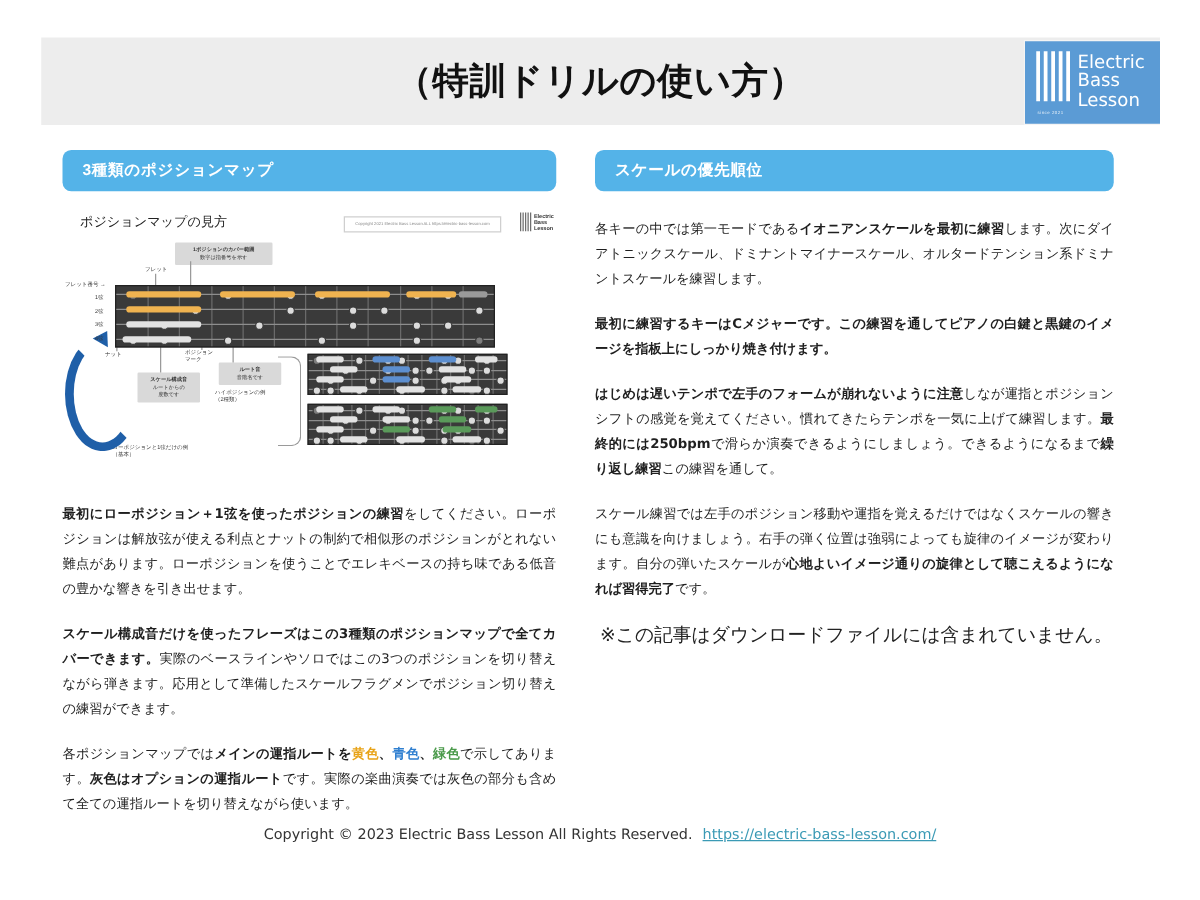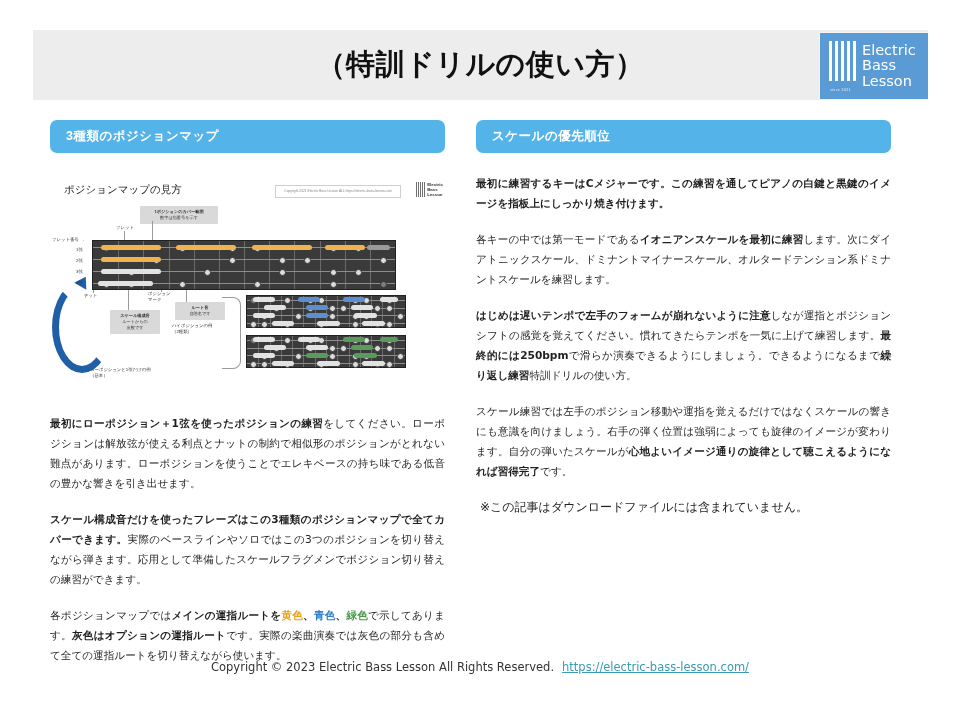--- a/index.html
+++ b/index.html
@@ -133,21 +133,21 @@
   p.body b { font-weight: bold; }
   .c-yellow { color: #e8a317; font-weight: bold; }
   .c-blue   { color: #2f7fd0; font-weight: bold; }
   .c-green  { color: #4a9a4a; font-weight: bold; }
 
   
   .diagram {
     position: relative;
     width: 395px;
     height: 232px;
-    margin-top: 24px;
+    margin-top: 12px;
     margin-bottom: 4px;
     background: #ffffff;
   }
   .dg-title {
     position: absolute;
     left: 14px; top: 6px;
     font-size: 10.5px;
     color: #222;
     font-family: "DejaVu Sans", sans-serif;
   }
@@ -267,21 +267,21 @@
     position: absolute;
     left: 172px; top: 120px;
     width: 18px; height: 70px;
     border: 0.8px solid #9a9a9a;
     border-left: none;
     border-radius: 0 8px 8px 0;
   }
 
   
   .note-1 {
-    font-size: 12px;
+    font-size: 15px;
     color: #222;
     margin-top: 18px;
     font-family: "DejaVu Sans", sans-serif;
     padding-left: 4px;
   }
   .note-2 {
     font-size: 17px;
     color: #222;
     margin-top: 18px;
     line-height: 25px;
@@ -570,23 +570,23 @@
       <p class="body"><b>スケール構成音だけを使ったフレーズはこの3種類のポジションマップで全てカバーできます。</b><span>実際のベースラインやソロではこの3つのポジションを切り替えながら弾きます。応用として準備したスケールフラグメンでポジション切り替えの練習ができます。</span></p>
       <p class="body"><span>各ポジションマップでは</span><b>メインの運指ルートを</b><span class="c-yellow">黄色</span><b>、</b><span class="c-blue">青色</span><b>、</b><span class="c-green">緑色</span><span>で示してあります。</span><b>灰色はオプションの運指ルート</b><span>です。実際の楽曲演奏では灰色の部分も含めて全ての運指ルートを切り替えながら使います。</span></p>
     </div>
 </div>
 
 <div class="col-right">
   <div id="right-sections">
       <div class="bar bar-right">
         <span>スケールの優先順位</span>
       </div>
+      <p class="body"><span>各キーの中では第一モードである</span><b>イオニアンスケールを最初に練習</b><span>します。次にダイアトニックスケール、ドミナントマイナースケール、オルタードテンション系ドミナントスケールを練習します。</span></p>
       <p class="body"><b>最初に練習するキーはCメジャーです。この練習を通して</b><b>ピアノの白鍵と黒鍵のイメージを指板上にしっかり焼き付けます。</b></p>
-      <p class="body"><span>各キーの中では第一モードである</span><b>イオニアンスケールを最初に練習</b><span>します。次にダイアトニックスケール、ドミナントマイナースケール、オルタードテンション系ドミナントスケールを練習します。</span></p>
-      <p class="body"><b>はじめは遅いテンポで左手のフォームが崩れないように注意</b><span>しなが運指とポジションシフトの感覚を覚えてください。慣れてきたらテンポを一気に上げて練習します。</span><b>最終的には250bpm</b><span>で滑らか演奏できるようにしましょう。できるようになるまで</span><b>繰り返し練習</b><span>特訓ドリルの使い方。</span></p>
+      <p class="body"><b>はじめは遅いテンポで左手のフォームが崩れないように注意</b><span>しなが運指とポジションシフトの感覚を覚えてください。慣れてきたらテンポを一気に上げて練習します。</span><b>最終的には250bpm</b><span>で滑らか演奏できるようにしましょう。できるようになるまで</span><b>繰り返し練習</b><span>この練習を通して。</span></p>
       <p class="body"><span>スケール練習では左手のポジション移動や運指を覚えるだけではなくスケールの響きにも意識を向けましょう。右手の弾く位置は強弱によっても旋律のイメージが変わります。自分の弾いたスケールが</span><b>心地よいイメージ通りの旋律として聴こえるようになれば習得完了</b><span>です。</span></p>
     </div>
 
   <div class="note-1">※この記事はダウンロードファイルには含まれていません。</div>
 </div>
 
 <div class="footer">
   <span>Copyright © 2023 Electric Bass Lesson All Rights Reserved.</span><a href="#">https://electric-bass-lesson.com/</a>
 </div>
 

